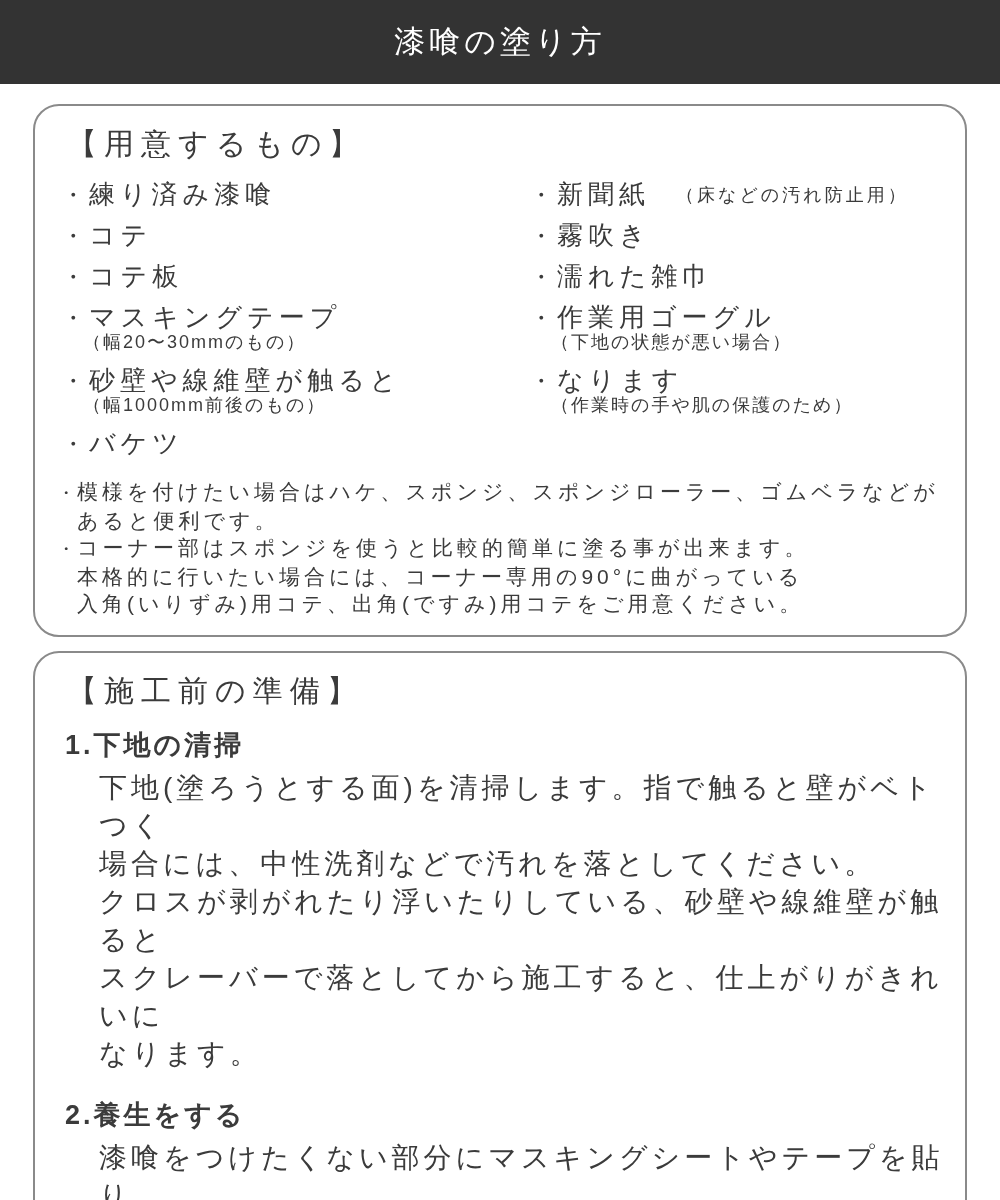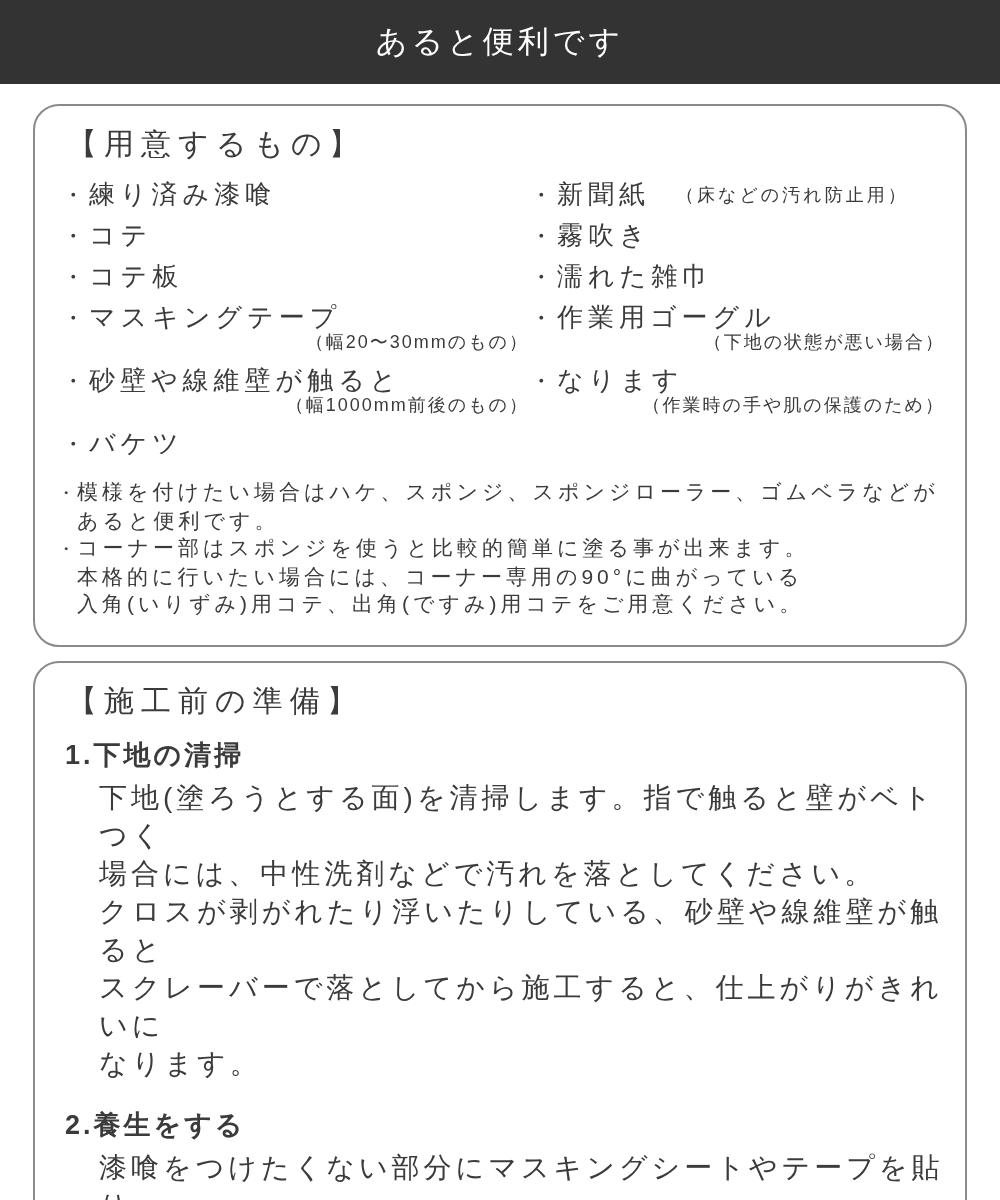--- a/index.html
+++ b/index.html
@@ -17,21 +17,21 @@
     display:flex; align-items:center; justify-content:center;
   }
   .titlebar h1 {
     color:#ffffff; font-size:31px; font-weight:500; letter-spacing:4px;
   }
 
   
   .box {
     width:934px; margin:20px auto 0;
     border:2px solid #8a8a8a; border-radius:26px;
-    padding:16px 20px 28px 20px;
+    padding:16px 20px 18px 20px;
   }
   .box + .box { margin-top:14px; }
   .box h2 {
     font-size:30px; font-weight:400; letter-spacing:7px;
     color:#3b3b3b; line-height:40px;
     margin:2px 0 10px 12px;
   }
 
   
   .cols { display:flex; margin-left:6px; }
@@ -41,21 +41,21 @@
     display:flex; align-items:baseline;
     font-size:26px; letter-spacing:5px; line-height:40px;
   }
   .bullet { flex:none; width:28px; font-size:24px; }
   .inline-note {
     font-size:18px; letter-spacing:3px; margin-left:26px;
     align-self:center; white-space:nowrap;
   }
   .item-note {
     font-size:18px; letter-spacing:2px; line-height:20px;
-    margin:-6px 0 8px 22px; white-space:nowrap;text-align:right;
+    margin:-6px 0 8px 22px; white-space:nowrap;
   }
 
   
   .notes { margin:14px 0 0 2px; }
   .note-line {
     font-size:21px; letter-spacing:4px; line-height:27px;
     display:flex; align-items:baseline;
   }
   .note-line .nbullet { flex:none; width:20px; font-size:18px; }
   .note-cont { margin-left:20px; display:block; }
@@ -69,21 +69,21 @@
   .pline {
     display:block;
     font-size:28px; letter-spacing:4px; line-height:38px;
   }
   .step + .step h3 { margin-top:24px; }
 </style>
 </head>
 <body>
 
 <header class="titlebar">
-  <h1>あると便利です</h1>
+  <h1>漆喰の塗り方</h1>
 </header>
 
 <section class="box">
   <h2>【用意するもの】</h2>
 
   <div class="cols">
     <div class="col-left">
 
       <div class="item">
         <div class="item-main">

